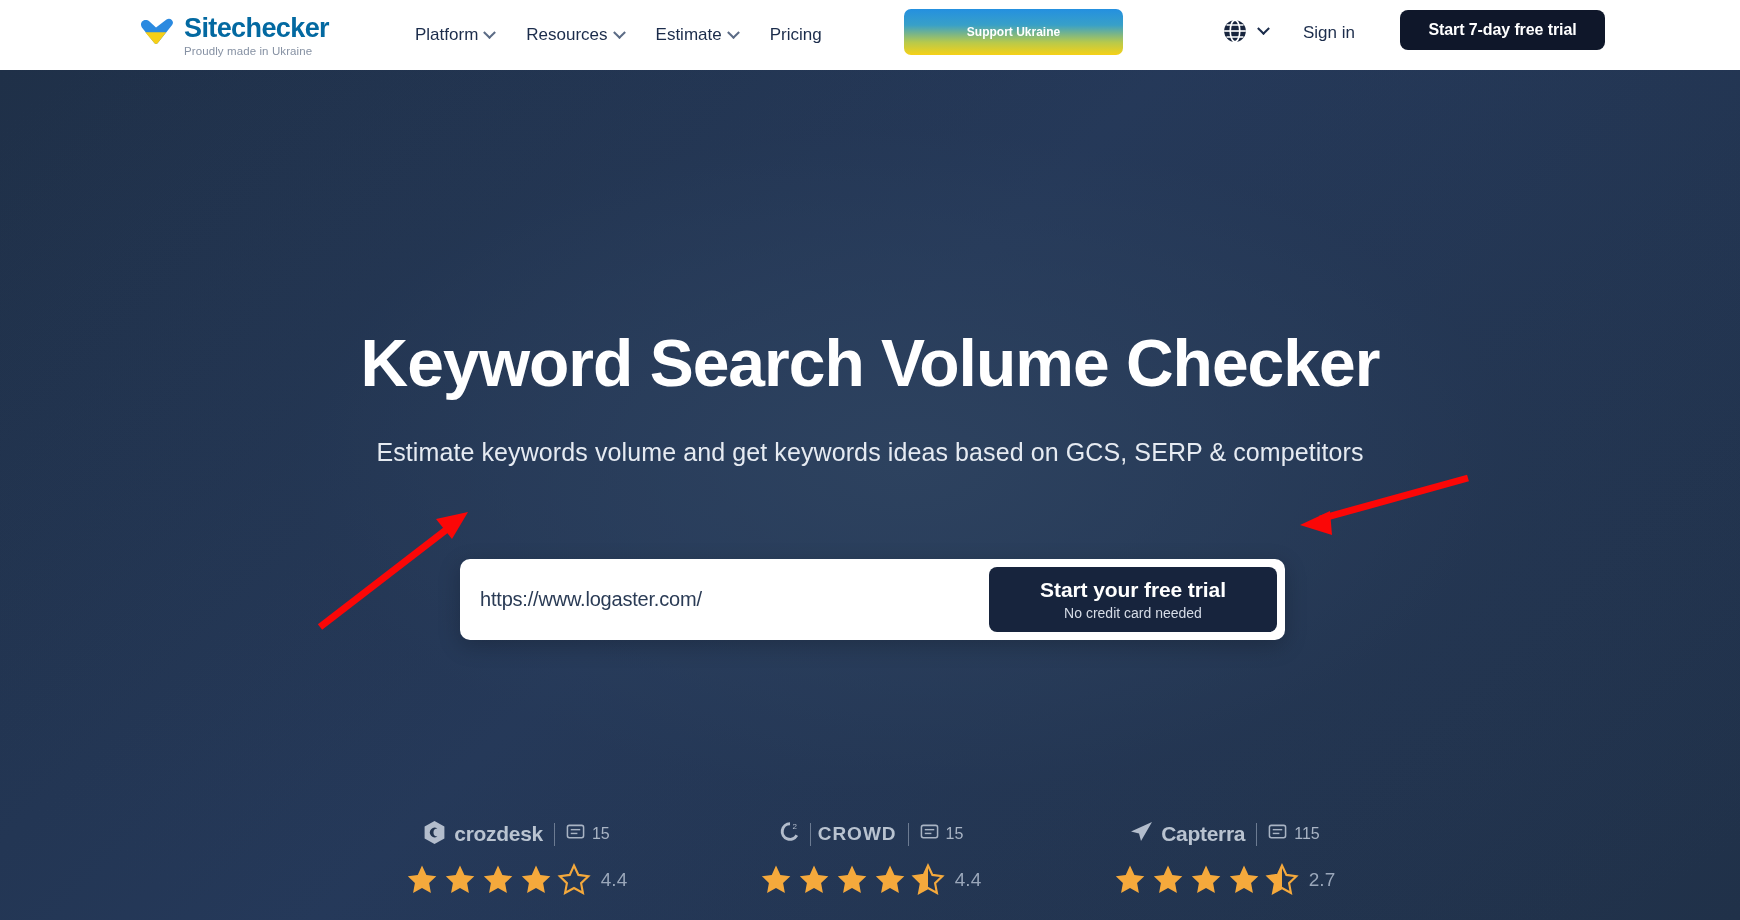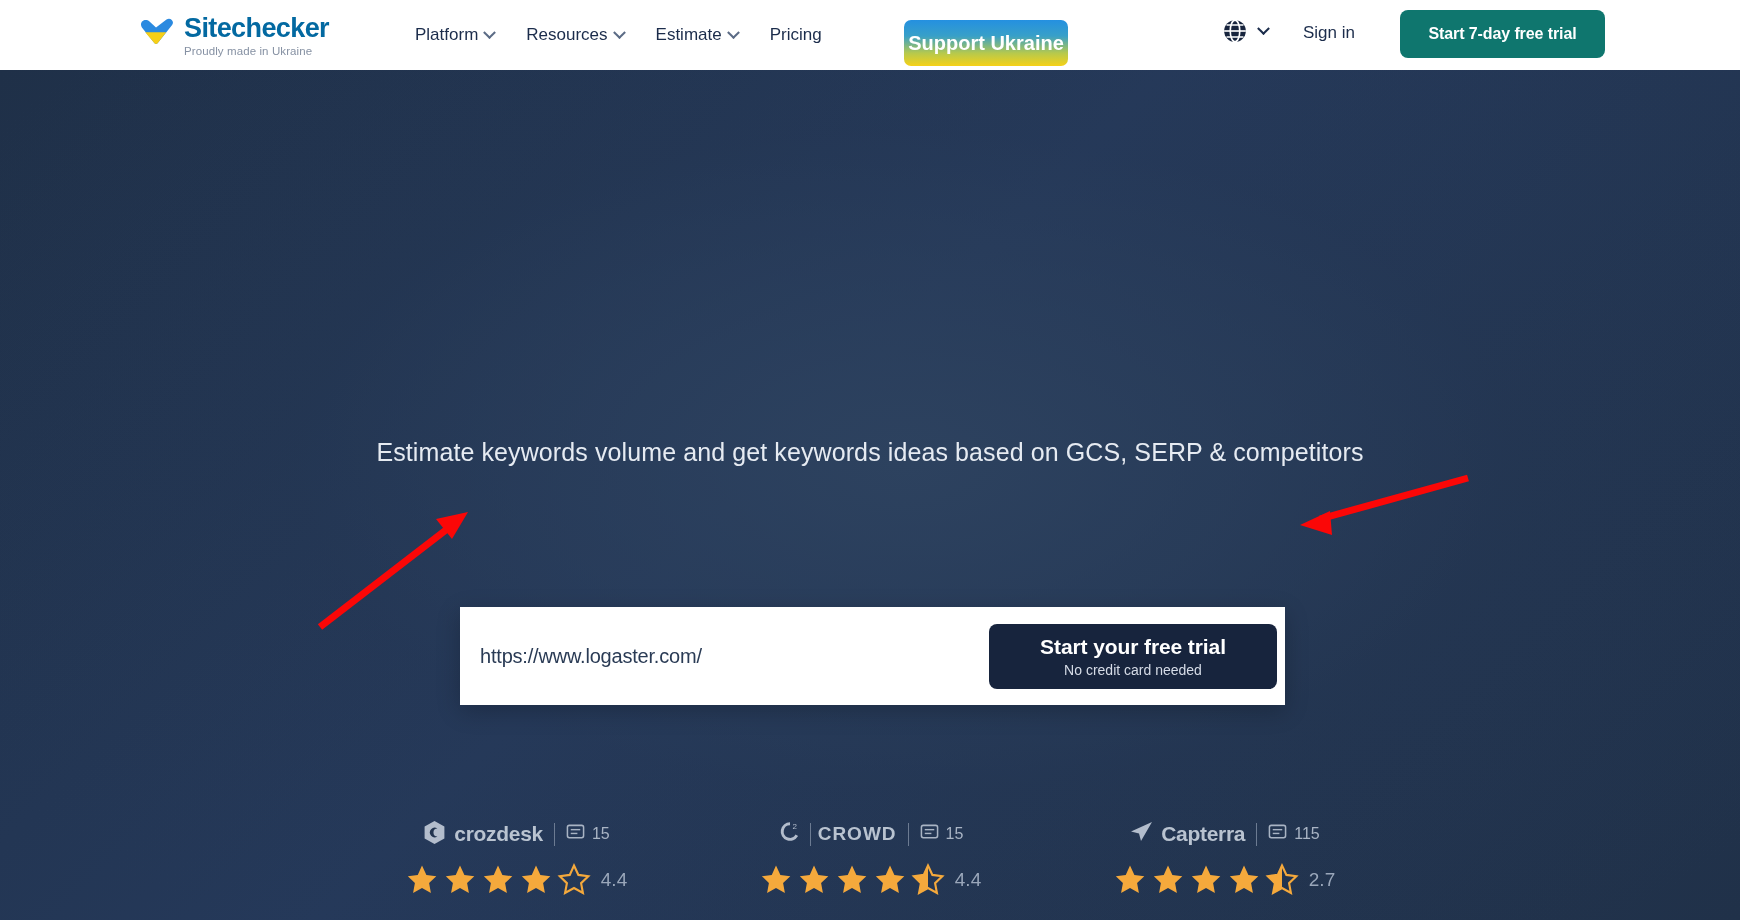--- a/index.html
+++ b/index.html
@@ -78,27 +78,27 @@
     display: inline-block;
     width: 9px; height: 9px;
     border-right: 2px solid #5b6b85;
     border-bottom: 2px solid #5b6b85;
     transform: rotate(45deg) translate(-2px,-2px);
   }
 
   .btn-ukraine {
     position: absolute;
     left: 904px;
-    top: 20px;
-    width: 164px;
+    top: 9px;
+    width: 219px;
     height: 46px;
     border-radius: 7px;
     background: linear-gradient(180deg, #2490e0 0%, #38a0c8 35%, #b6c94d 72%, #f6d117 100%);
     color: #ffffff;
-    font-size: 20px;
+    font-size: 12px;
     font-weight: 700;
     display: flex;
     align-items: center;
     justify-content: center;
     cursor: pointer;
     border: none;
   }
 
   .lang {
     position: absolute;
@@ -125,23 +125,23 @@
     font-size: 17px;
     color: #1b2c4b;
     cursor: pointer;
   }
 
   .btn-trial {
     position: absolute;
     left: 1400px;
     top: 10px;
     width: 205px;
-    height: 48px;
+    height: 40px;
     border-radius: 8px;
-    background: #0f766e;
+    background: #0f172a;
     color: #ffffff;
     font-size: 16px;
     font-weight: 700;
     display: flex;
     align-items: center;
     justify-content: center;
     cursor: pointer;
     border: none;
     letter-spacing: -0.1px;
   }
@@ -181,27 +181,26 @@
     font-weight: 400;
     letter-spacing: 0.1px;
   }
 
   
   .searchbox {
     position: absolute;
     top: 489px;
     left: 460px;
     width: 825px;
-    height: 98px;
+    height: 81px;
     background: #ffffff;
-    border-radius: 0;
+    border-radius: 10px;
     display: flex;
     align-items: center;
     box-shadow: 0 6px 22px rgba(0,0,0,0.22);
-    margin-top: 48px;
   }
   .search-input {
     flex: 1;
     height: 100%;
     border: none;
     outline: none;
     background: transparent;
     font-family: "Liberation Sans", sans-serif;
     font-size: 20px;
     color: #2a3b55;
@@ -302,20 +301,21 @@
     z-index: 40;
   }
 </style>
 </head>
 <body>
 
 <div id="page">
 
   <div class="hero">
 
+    <h1 class="hero-title">Keyword Search Volume Checker</h1>
     <p class="hero-sub">Estimate keywords volume and get keywords ideas based on GCS, SERP &amp; competitors</p>
 
     <div class="searchbox">
       <input class="search-input" type="text" value="https://www.logaster.com/" style="">
       <button class="btn-search">
         <span class="btn-search-main">Start your free trial</span>
         <span class="btn-search-sub">No credit card needed</span>
       </button>
     </div>
 

